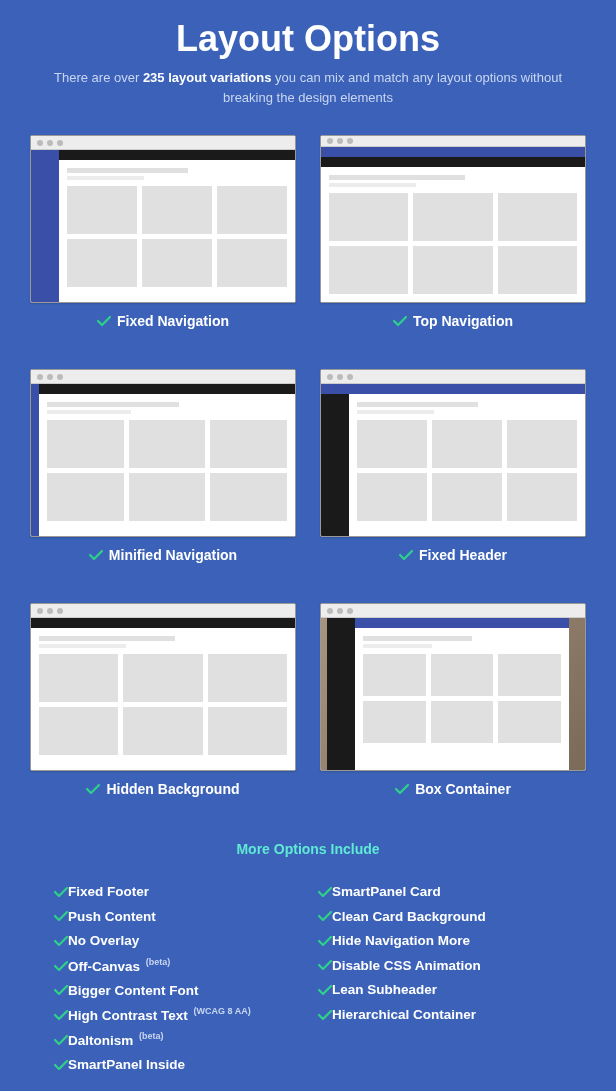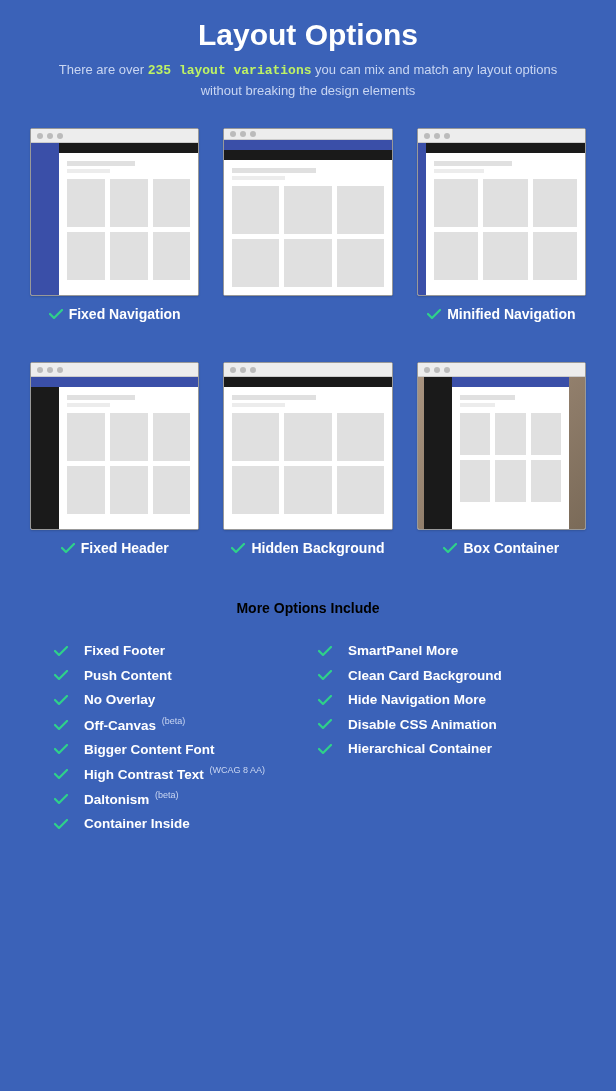--- a/index.html
+++ b/index.html
@@ -7,36 +7,36 @@
     width: 616px;
     height: 1091px;
     background: #3b62b8;
     font-family: -apple-system, BlinkMacSystemFont, "Segoe UI", Arial, sans-serif;
     color: #fff;
     overflow: hidden;
   }
   .container { padding: 18px 30px 30px; }
   .title {
     text-align: center;
-    font-size: 30px;
+    font-size: 36px;
     font-weight: 700;
     margin-bottom: 8px;
   }
   .subtitle {
     text-align: center;
     font-size: 13px;
     color: #c9d6f2;
     line-height: 1.5;
     margin-bottom: 28px;
     padding: 0 20px;
   }
-  .subtitle b { color: #bef264; font-weight: 700; font-family: Liberation Mono, monospace; }
+  .subtitle b { color: #ffffff; font-weight: 700; }
   .grid {
     display: grid;
-    grid-template-columns: 1fr 1fr 1fr;
+    grid-template-columns: 1fr 1fr;
     gap: 40px 24px;
     margin-bottom: 44px;
   }
   .cell { }
   .mock {
     width: 100%;
     height: 168px;
     background: #fff;
     border: 1px solid #999;
     border-radius: 2px;
@@ -80,41 +80,41 @@
   }
   .check {
     width: 14px; height: 10px; display: inline-block;
   }
   .check svg { display: block; }
   .box-bg { flex:1; background: linear-gradient(135deg,#a8937f 0%, #7a6a58 100%); padding: 0 10px 0 0; display:flex; }
   .more-title {
     text-align: center;
     font-size: 14px;
     font-weight: 700;
-    color: #000000;
+    color: #5eead4;
     margin-bottom: 26px;
   }
   .lists {
     display: grid;
     grid-template-columns: 1fr 1fr;
     gap: 0 20px;
     padding: 0 24px;
   }
   .list { list-style: none; }
   .list li {
     display: flex;
     align-items: center;
-    gap: 16px;
+    gap: 0;
     font-size: 13.5px;
     font-weight: 600;
     color: #fff;
     margin-bottom: 7px;
     line-height: 1.3;
   }
-  .sup { font-size: 9px; font-weight: 400; color: #c9d6f2; margin-left: 2px; vertical-align: super; }
+  .sup { font-size: 9px; font-weight: 700; color: #c9d6f2; margin-left: 2px; vertical-align: super; }
 </style>
 </head>
 <body>
 
 <div class="container">
   <h1 class="title">Layout Options</h1>
   <p class="subtitle">
     <span>There are over </span><b>235 layout variations</b><span> you can mix and match any layout options without breaking the design elements</span>
   </p>
 
@@ -176,20 +176,28 @@
             <div class="thumbs">
                 <div class="thumb"></div>
                 <div class="thumb"></div>
                 <div class="thumb"></div>
                 <div class="thumb"></div>
                 <div class="thumb"></div>
                 <div class="thumb"></div>
               </div>
           </div>
         </div>
+      </div>
+      <div class="label">
+        <span class="check">
+            <svg viewBox="0 0 14 10">
+              <path d="M1 5 L5 9 L13 1" stroke="#2fd18a" stroke-width="2.2" fill="none" stroke-linecap="round" stroke-linejoin="round"></path>
+            </svg>
+          </span>
+        <span>Top Navigation</span>
       </div>
     </div>
 
     <div class="cell">
       <div class="mock">
         <div class="titlebar">
             <span class="dot"></span>
             <span class="dot"></span>
             <span class="dot"></span>
           </div>
@@ -398,31 +406,31 @@
             </svg>
           </span>
           <span>Daltonism <span class="sup">(beta)</span></span>
         </li>
         <li>
           <span class="check">
             <svg viewBox="0 0 14 10">
               <path d="M1 5 L5 9 L13 1" stroke="#2fd18a" stroke-width="2.2" fill="none" stroke-linecap="round" stroke-linejoin="round"></path>
             </svg>
           </span>
-          <span>Container Inside</span>
+          <span>SmartPanel Inside</span>
         </li>
       </ul>
     <ul class="list" id="col2">
         <li>
           <span class="check">
             <svg viewBox="0 0 14 10">
               <path d="M1 5 L5 9 L13 1" stroke="#2fd18a" stroke-width="2.2" fill="none" stroke-linecap="round" stroke-linejoin="round"></path>
             </svg>
           </span>
-          <span>SmartPanel More</span>
+          <span>SmartPanel Card</span>
         </li>
         <li>
           <span class="check">
             <svg viewBox="0 0 14 10">
               <path d="M1 5 L5 9 L13 1" stroke="#2fd18a" stroke-width="2.2" fill="none" stroke-linecap="round" stroke-linejoin="round"></path>
             </svg>
           </span>
           <span>Clean Card Background</span>
         </li>
         <li>
@@ -433,20 +441,28 @@
           </span>
           <span>Hide Navigation More</span>
         </li>
         <li>
           <span class="check">
             <svg viewBox="0 0 14 10">
               <path d="M1 5 L5 9 L13 1" stroke="#2fd18a" stroke-width="2.2" fill="none" stroke-linecap="round" stroke-linejoin="round"></path>
             </svg>
           </span>
           <span>Disable CSS Animation</span>
+        </li>
+        <li>
+          <span class="check">
+            <svg viewBox="0 0 14 10">
+              <path d="M1 5 L5 9 L13 1" stroke="#2fd18a" stroke-width="2.2" fill="none" stroke-linecap="round" stroke-linejoin="round"></path>
+            </svg>
+          </span>
+          <span>Lean Subheader</span>
         </li>
         <li>
           <span class="check">
             <svg viewBox="0 0 14 10">
               <path d="M1 5 L5 9 L13 1" stroke="#2fd18a" stroke-width="2.2" fill="none" stroke-linecap="round" stroke-linejoin="round"></path>
             </svg>
           </span>
           <span>Hierarchical Container</span>
         </li>
       </ul>

